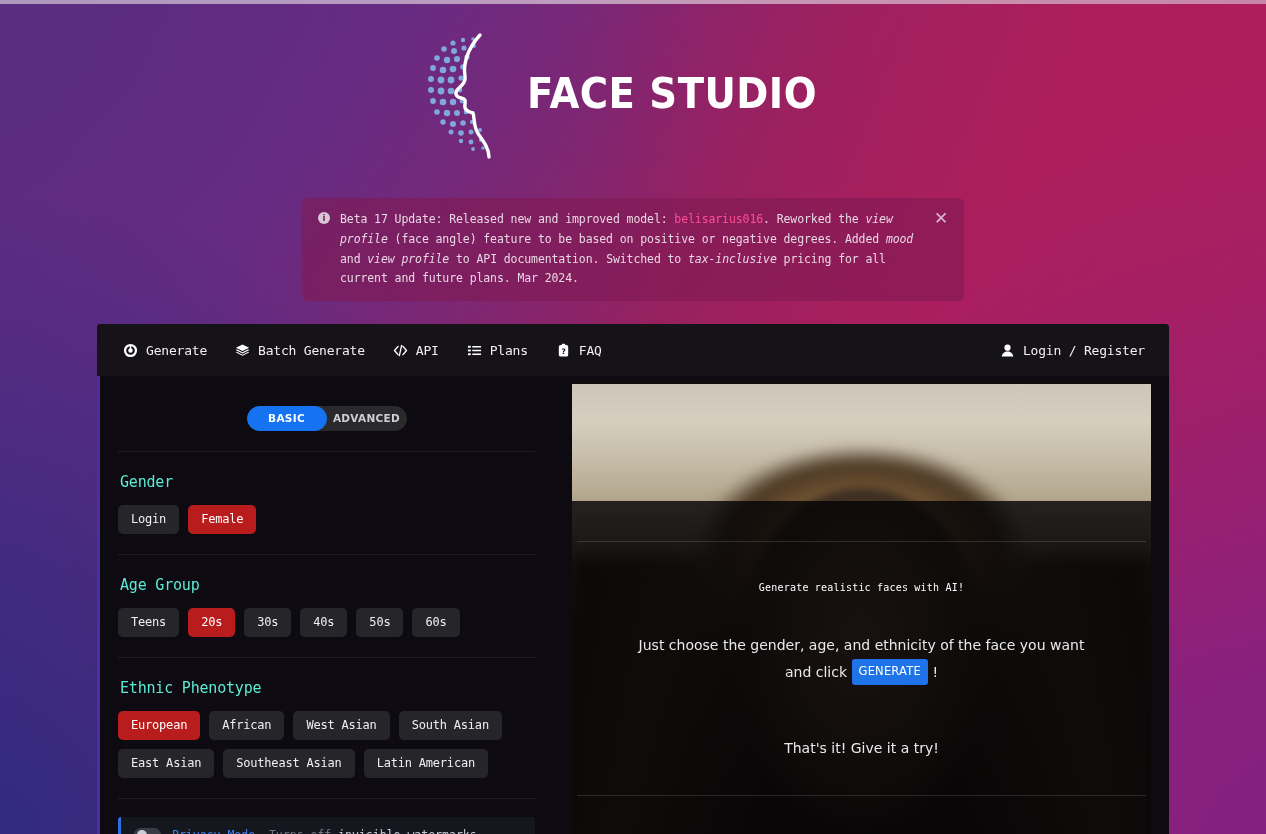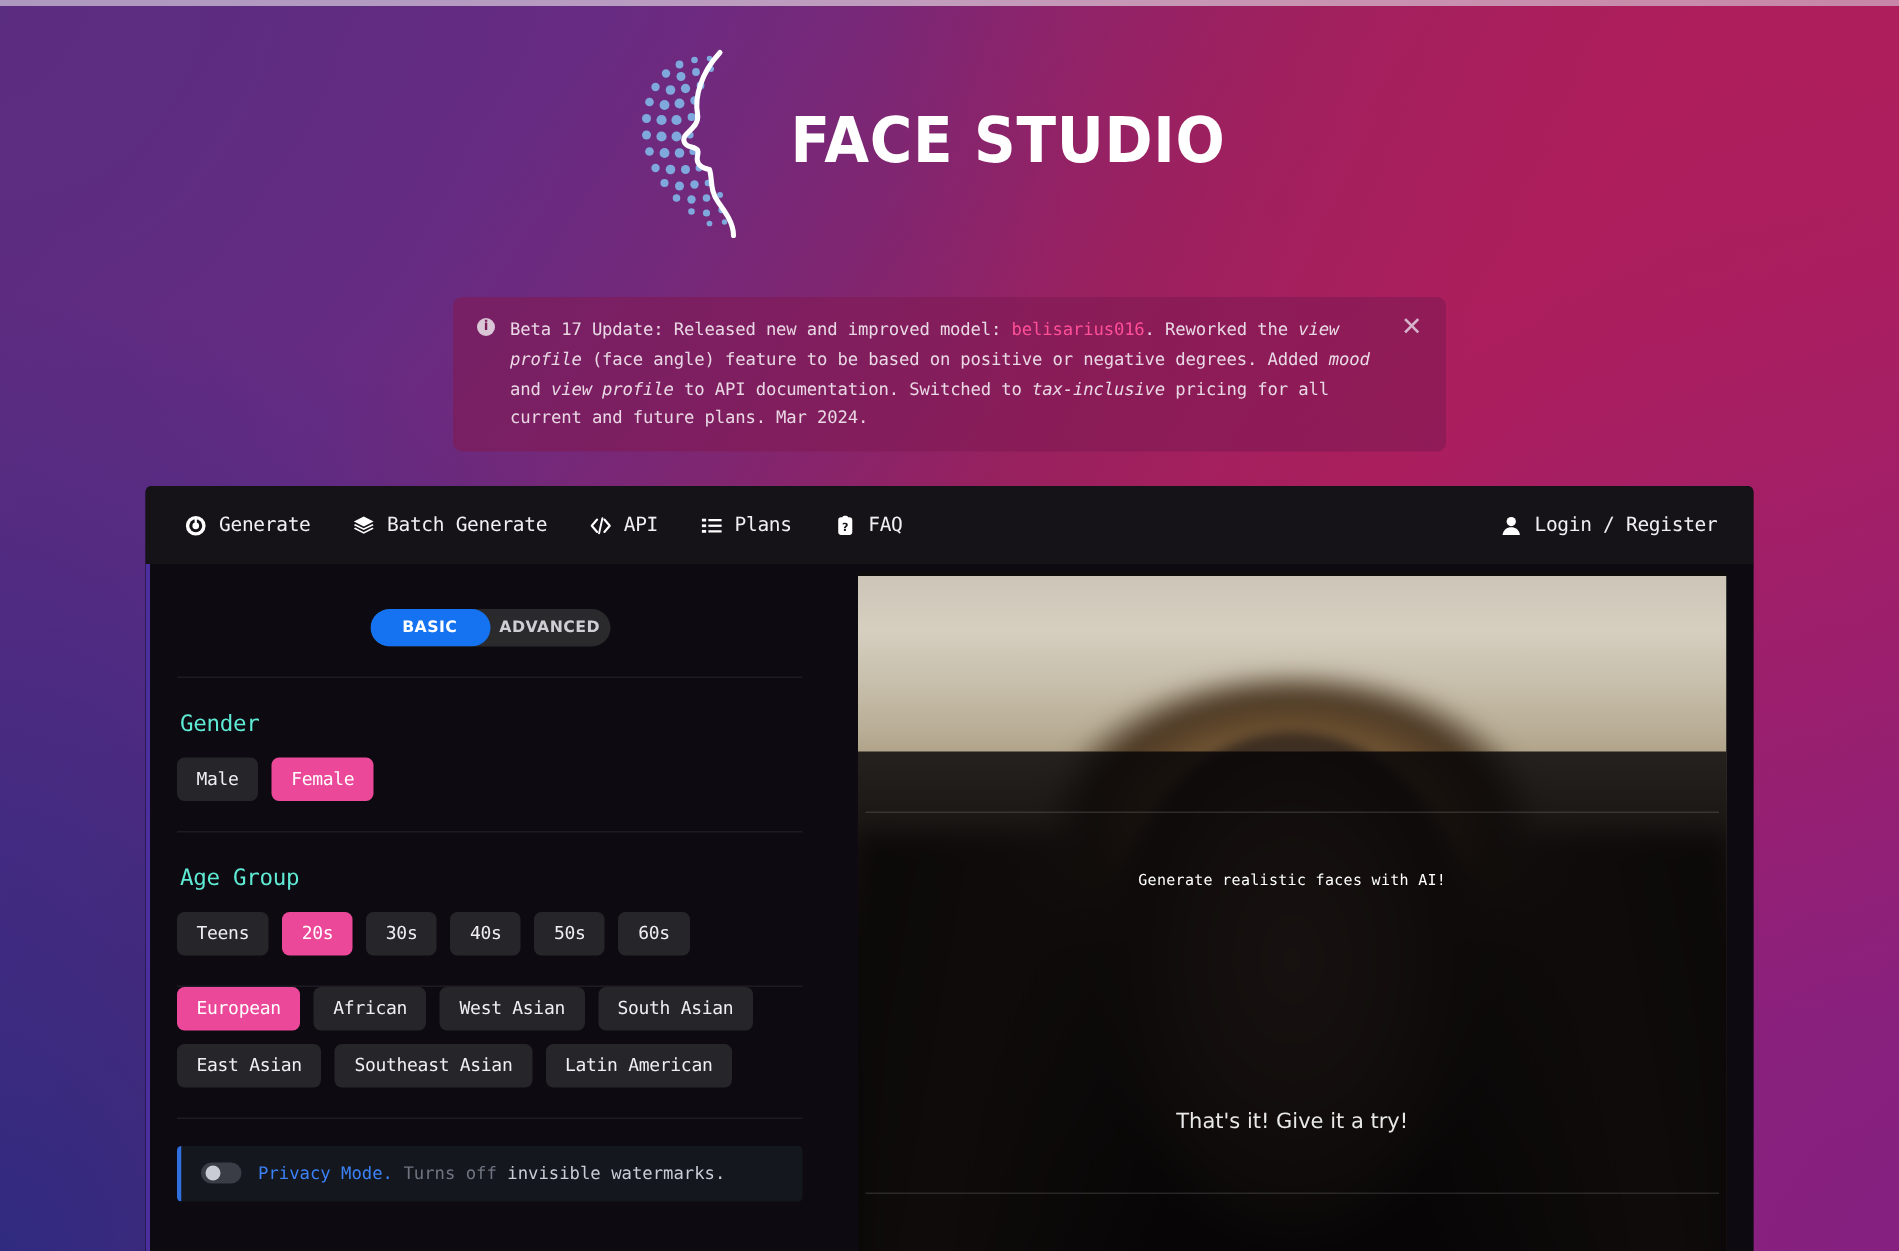--- a/index.html
+++ b/index.html
@@ -137,21 +137,21 @@
     color: #5eead4; font-size: 15px;
     margin: 21px 0 14px 2px; letter-spacing: -0.2px;
   }
   .chips { display: flex; flex-wrap: wrap; gap: 9px; }
   .chip {
     background: #26262a; color: #f0eef3;
     border-radius: 5px; padding: 8px 13px 9px;
     font-size: 12px; cursor: pointer; letter-spacing: -0.2px;
     line-height: 1;
   }
-  .chip.sel { background: #ec4899; color: #ffffff; }
+  .chip.sel { background: #b91c1c; color: #ffffff; }
 
   .privacy {
     margin-top: 18px;
     background: #15171f;
     border-left: 3px solid #2f6fe0;
     border-radius: 3px;
     padding: 11px 12px 12px 13px;
     display: flex; align-items: center; gap: 11px;
     font-size: 11.5px;
   }
@@ -390,38 +390,39 @@
 
         <div class="segmented">
           <div class="seg active">BASIC</div>
           <div class="seg">ADVANCED</div>
         </div>
 
         <div class="divider"></div>
 
         <div class="section-label">Gender</div>
         <div class="chips">
-          <div class="chip">Male</div>
+          <div class="chip">Login</div>
           <div class="chip sel">Female</div>
         </div>
 
         <div class="divider"></div>
 
         <div class="section-label">Age Group</div>
         <div class="chips">
           <div class="chip">Teens</div>
           <div class="chip sel">20s</div>
           <div class="chip">30s</div>
           <div class="chip">40s</div>
           <div class="chip">50s</div>
           <div class="chip">60s</div>
         </div>
 
         <div class="divider"></div>
 
+        <div class="section-label">Ethnic Phenotype</div>
         <div class="chips">
           <div class="chip sel">European</div>
           <div class="chip">African</div>
           <div class="chip">West Asian</div>
           <div class="chip">South Asian</div>
           <div class="chip">East Asian</div>
           <div class="chip">Southeast Asian</div>
           <div class="chip">Latin American</div>
         </div>
 
@@ -441,20 +442,21 @@
             <div class="photo-side-l"></div>
             <div class="photo-side-r"></div>
             <div class="photo-hair"></div>
             <div class="photo-face"></div>
 
           </div>
           <div class="hero-dim"></div>
           <div class="hero-content">
             <div class="hero-rule top"></div>
             <div class="hero-title">Generate realistic faces with AI!</div>
+            <div class="hero-sub"><span>Just choose the gender, age, and ethnicity of the face you want and click </span><span class="pill-gen">GENERATE</span><span> !</span></div>
             <div class="hero-foot">That's it! Give it a try!</div>
             <div class="hero-rule bottom"></div>
           </div>
         </div>
       </div>
 
     </div>
   </div>
 </div>
 

